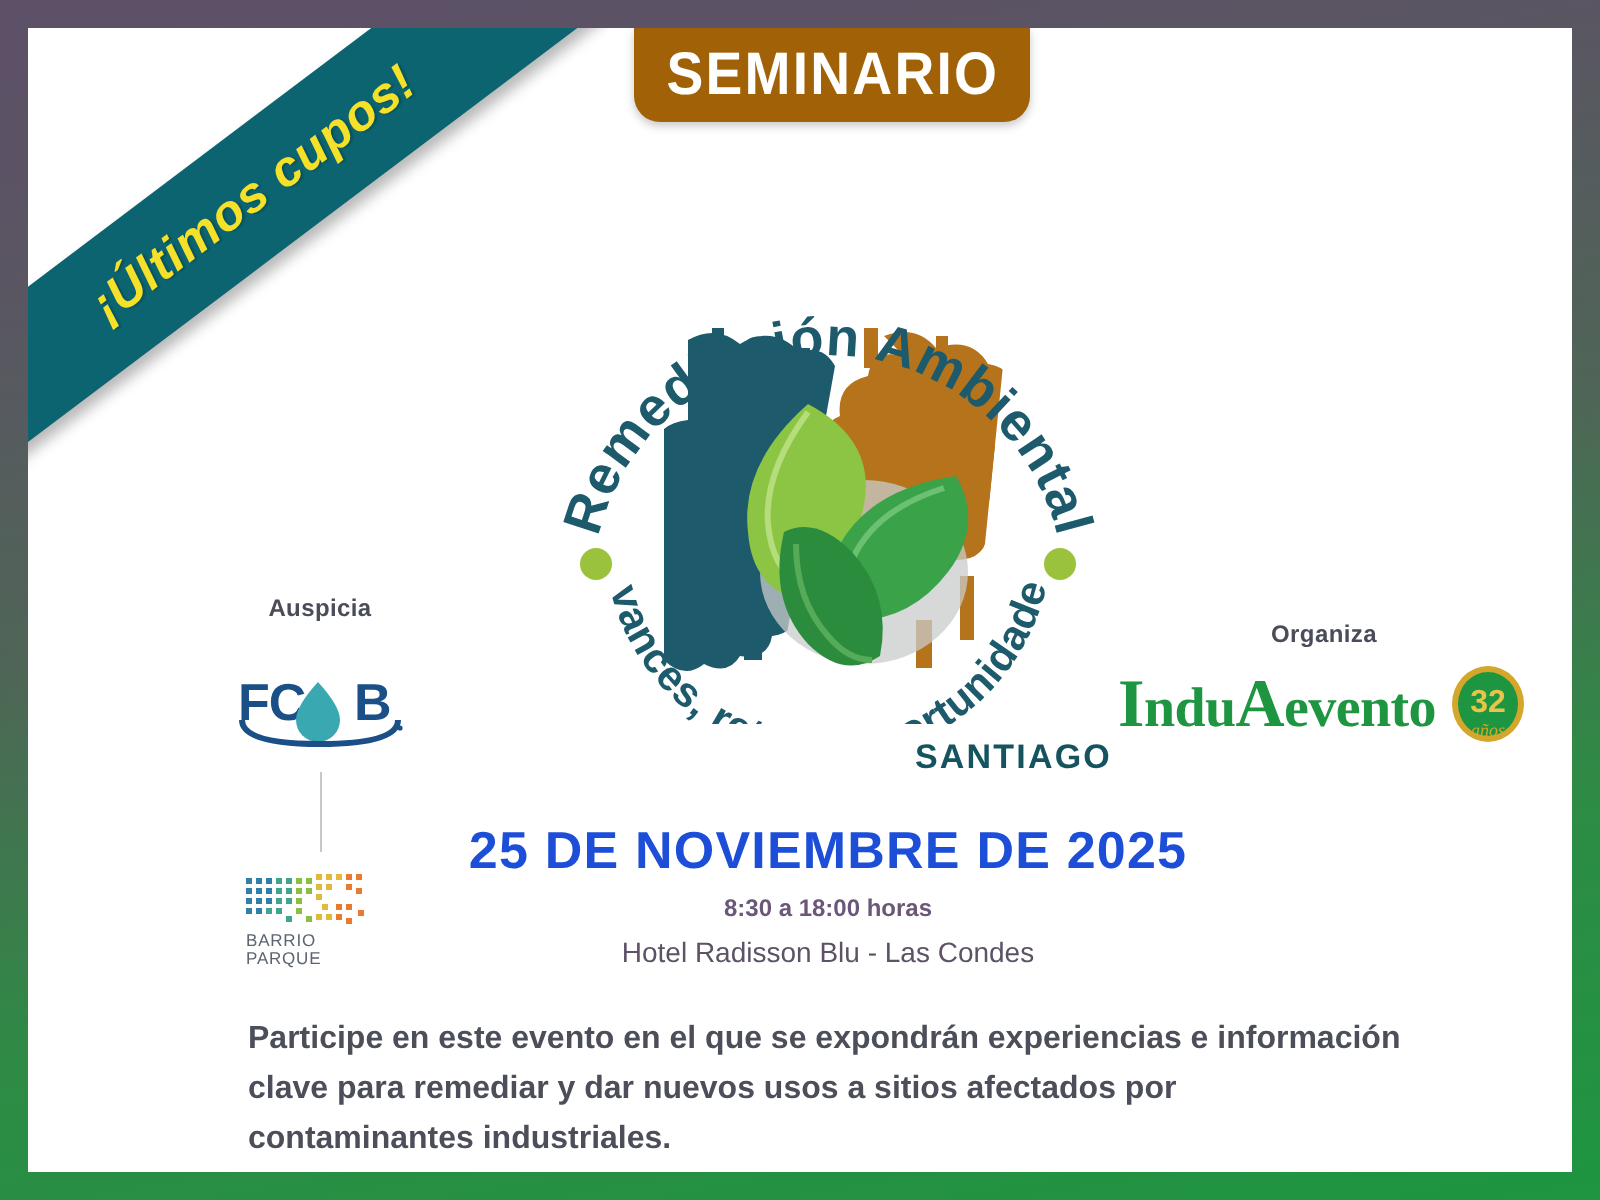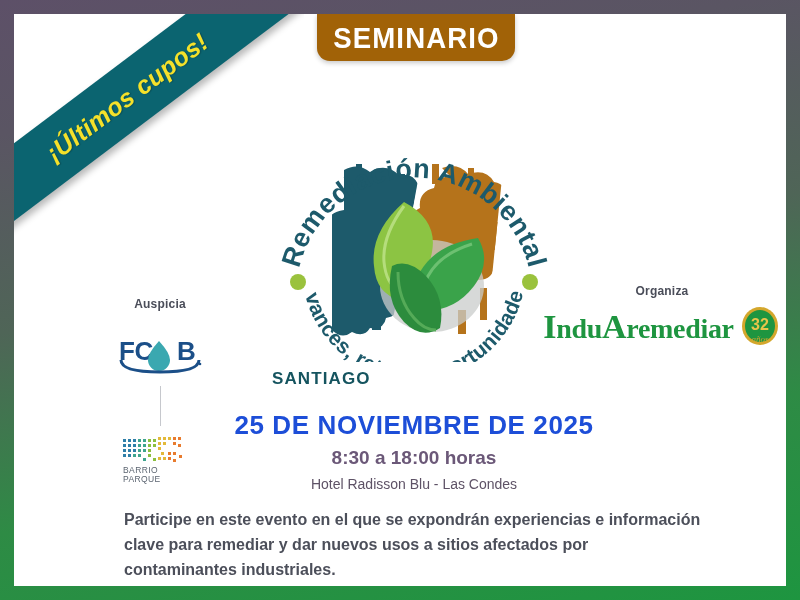--- a/index.html
+++ b/index.html
@@ -80,21 +80,21 @@
   #logo-block {
     position: absolute;
     left: 258px; top: 96px;
     width: 284px; height: 252px;
   }
   #logo-svg { display: block; width: 284px; height: 252px; }
   #santiago {
     position: absolute;
     left: 258px; top: 355px;
     width: 284px;
-    text-align: left;
+    text-align: right;
     color: #15545f;
     font-size: 17px;
     font-weight: bold;
     letter-spacing: 1.1px;
   }
 
   
   .sponsor-caption {
     color: #4a4d59;
     font-size: 12px;
@@ -114,21 +114,21 @@
     justify-content: center;
     gap: 9px;
     flex-direction: column;
   }
   #fcab-logo { width: 86px; height: 44px; display: block; }
   .logo-divider { width: 1px; height: 40px; background: #c6c8cd; }
   #barrio-parque { width: 78px; height: 50px; display: block; }
 
   #organiza-block {
     position: absolute;
-    left: 528px; top: 270px;
+    left: 528px; top: 296px;
     width: 240px;
   }
   #organiza-logos {
     margin-top: 8px;
     display: flex;
     align-items: center;
     justify-content: center;
     gap: 5px;
   }
   #induambiente-wordmark {
@@ -152,21 +152,21 @@
   }
   #event-date {
     color: #1d4ed8;
     font-size: 26px;
     font-weight: bold;
     letter-spacing: 0.6px;
   }
   #event-time {
     margin-top: 6px;
     color: #6b5878;
-    font-size: 19px;
+    font-size: 12px;
     font-weight: bold;
   }
   #event-venue {
     margin-top: 7px;
     color: #5e5266;
     font-size: 14px;
     font-weight: normal;
   }
   #event-description {
     position: absolute;
@@ -321,21 +321,21 @@
           </g>
           <text x="2" y="38" font-family="Liberation Sans, sans-serif" font-size="8.5" fill="#5b6470" letter-spacing="0.4">BARRIO</text>
           <text x="2" y="47" font-family="Liberation Sans, sans-serif" font-size="8.5" fill="#5b6470" letter-spacing="0.4">PARQUE</text>
         </svg>
       </div>
     </div>
 
     <div id="organiza-block">
       <div class="sponsor-caption">Organiza</div>
       <div id="organiza-logos">
-        <div id="induambiente-wordmark"><span class="cap">I</span><span>ndu</span><span class="cap">A</span><span>remediar</span></div>
+        <div id="induambiente-wordmark"><span class="cap">I</span><span>ndu</span><span class="cap">A</span><span>evento</span></div>
 
         <svg id="anos-badge" viewBox="0 0 42 42" xmlns="http://www.w3.org/2000/svg">
           <ellipse cx="21" cy="20" rx="18" ry="19" fill="#d4a72c"></ellipse>
           <ellipse cx="21" cy="20" rx="15" ry="16" fill="#1e9540"></ellipse>
           <text x="21" y="24" text-anchor="middle" font-family="Liberation Sans, sans-serif" font-size="16" font-weight="bold" fill="#e8c44a">32</text>
           <text x="21" y="36" text-anchor="middle" font-family="Liberation Serif, serif" font-size="9" font-style="italic" fill="#d4a72c">años</text>
         </svg>
       </div>
     </div>
 

